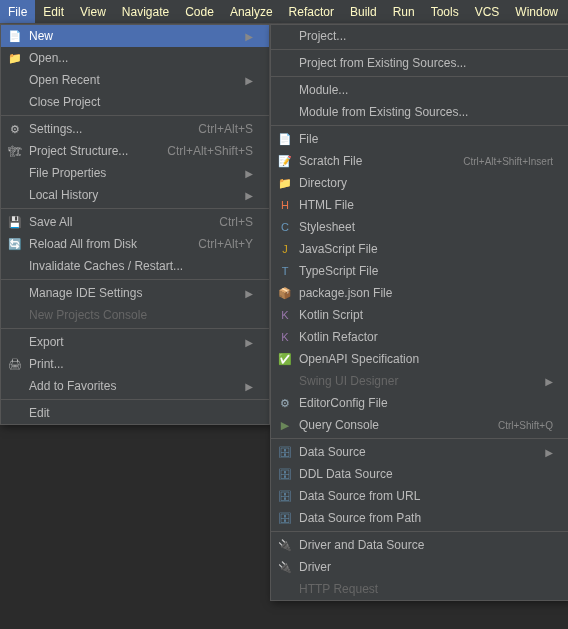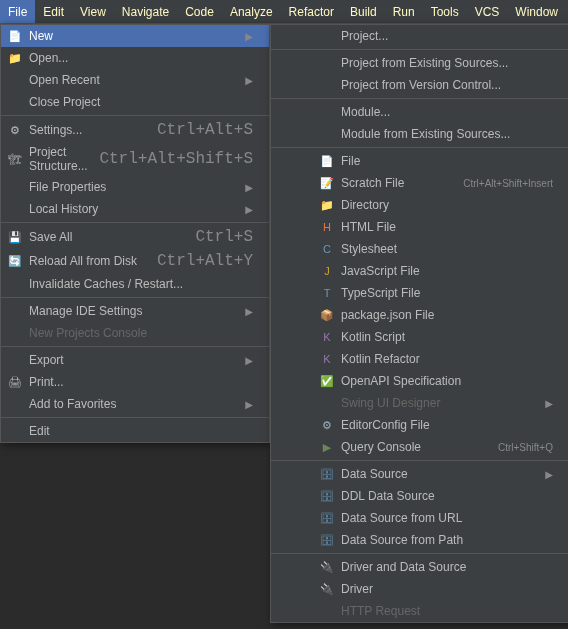--- a/index.html
+++ b/index.html
@@ -71,22 +71,21 @@
       background: #4b6eaf;
       color: #ffffff;
     }
     .menu-item.disabled {
       color: #666666;
       cursor: default;
     }
     .menu-item .shortcut {
       margin-left: auto;
       color: #888888;
-      font-size: 16px;
-      font-family: Liberation Mono, monospace;
+      font-size: 12px;
     }
     .menu-item .arrow {
       margin-left: auto;
       color: #888888;
       font-size: 10px;
     }
     .menu-item .icon {
       position: absolute;
       left: 6px;
       width: 16px;
@@ -102,21 +101,20 @@
       margin: 2px 0;
     }
     .submenu-item {
       display: flex;
       align-items: center;
       padding: 3px 16px 3px 28px;
       cursor: pointer;
       color: #bbbbbb;
       min-height: 22px;
       position: relative;
-      margin-left: 42px;
     }
     .submenu-item.disabled {
       color: #666666;
       cursor: default;
     }
     .submenu-item .shortcut {
       margin-left: auto;
       color: #888888;
       font-size: 10px;
     }
@@ -283,23 +281,20 @@
 </div>
 
 <div class="dropdown dropdown-right">
   <div class="submenu-item">
     <span>Project...</span>
   </div>
   <div class="menu-separator"></div>
   <div class="submenu-item">
     <span>Project from Existing Sources...</span>
   </div>
-  <div class="submenu-item">
-    <span>Project from Version Control...</span>
-  </div>
   <div class="menu-separator"></div>
   <div class="submenu-item">
     <span>Module...</span>
   </div>
   <div class="submenu-item">
     <span>Module from Existing Sources...</span>
   </div>
   <div class="menu-separator"></div>
   <div class="submenu-item">
     <span class="icon icon-file">📄</span>

